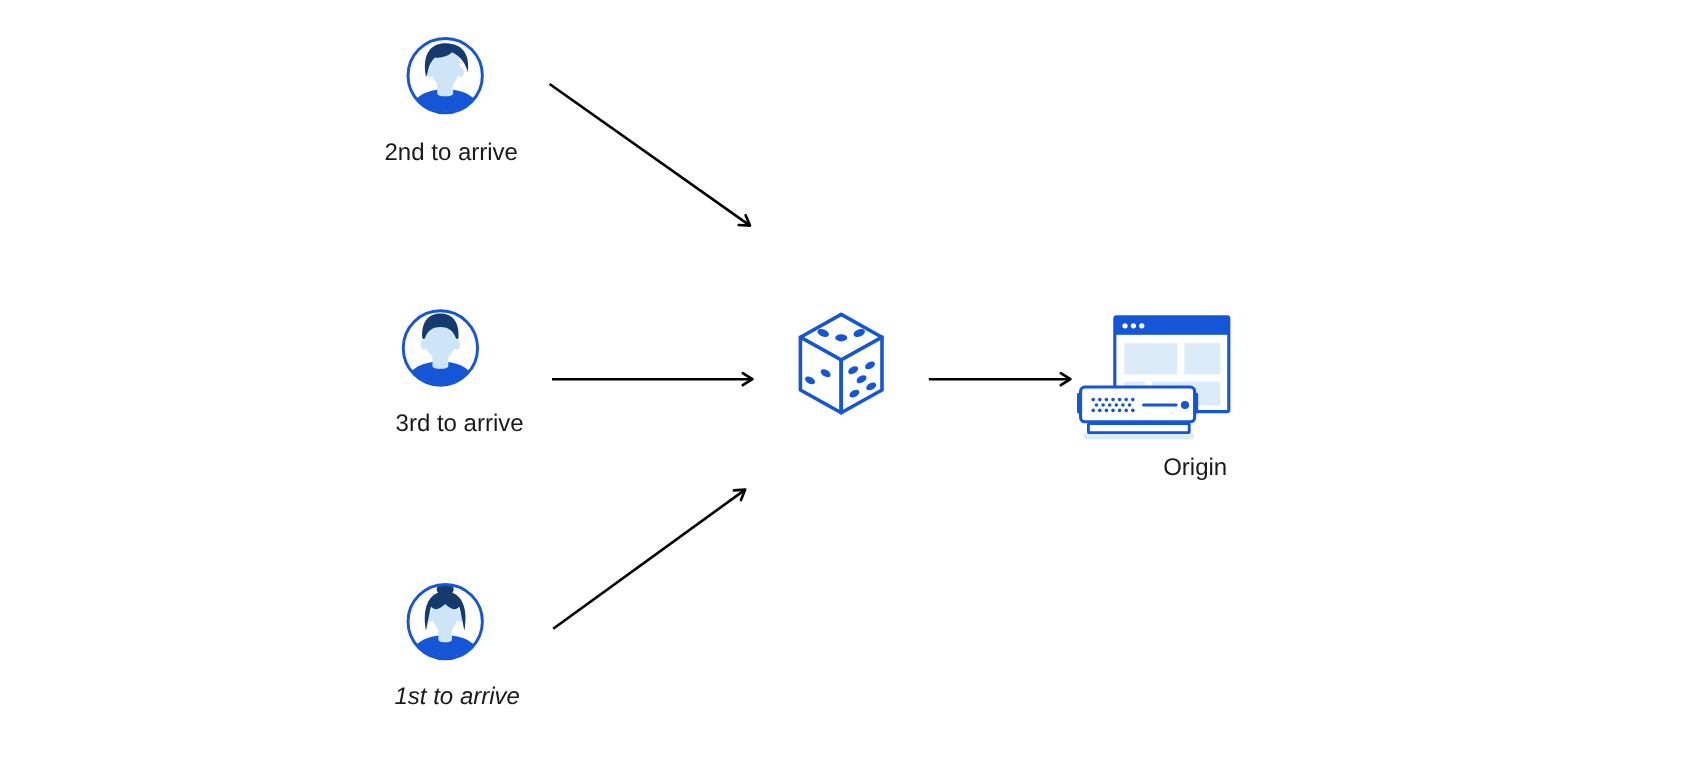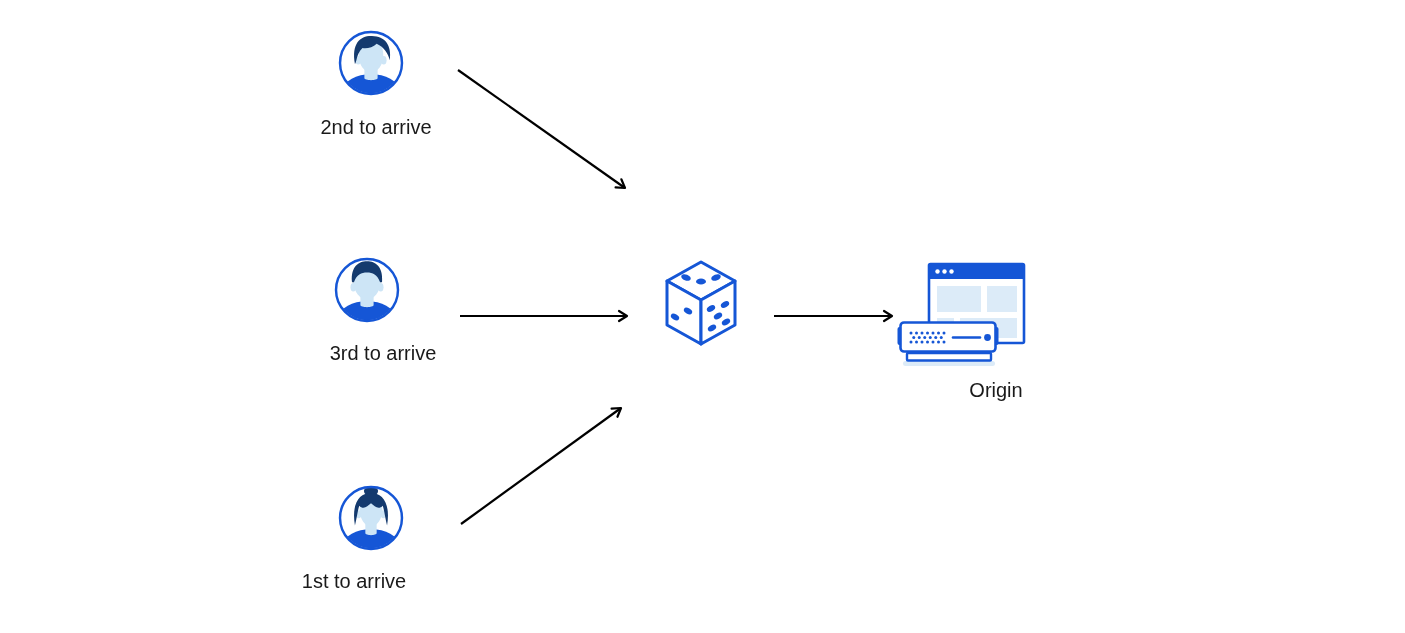--- a/index.html
+++ b/index.html
@@ -33,21 +33,21 @@
   .node-label{
     position:absolute;
     transform:translateX(-50%);
     font-size:20px;
     line-height:22px;
     color:var(--text);
     white-space:nowrap;
   }
   .label-2nd{left:376px;top:116px;}
   .label-3rd{left:383px;top:342px;}
-  .label-1st{left:354px;top:570px;}
+  .label-1st{left:381px;top:570px;font-style:italic;}
   .label-origin{left:948px;top:379px;margin-left:48px;}
 </style>
 </head>
 <body>
 
 <div class="canvas">
 
   <svg class="arrows-layer" viewBox="0 0 1405 633">
     <defs>
       <marker id="arrowhead" viewBox="0 0 14 14" refX="11" refY="7" markerWidth="14" markerHeight="14" orient="auto-start-reverse" markerUnits="userSpaceOnUse">

